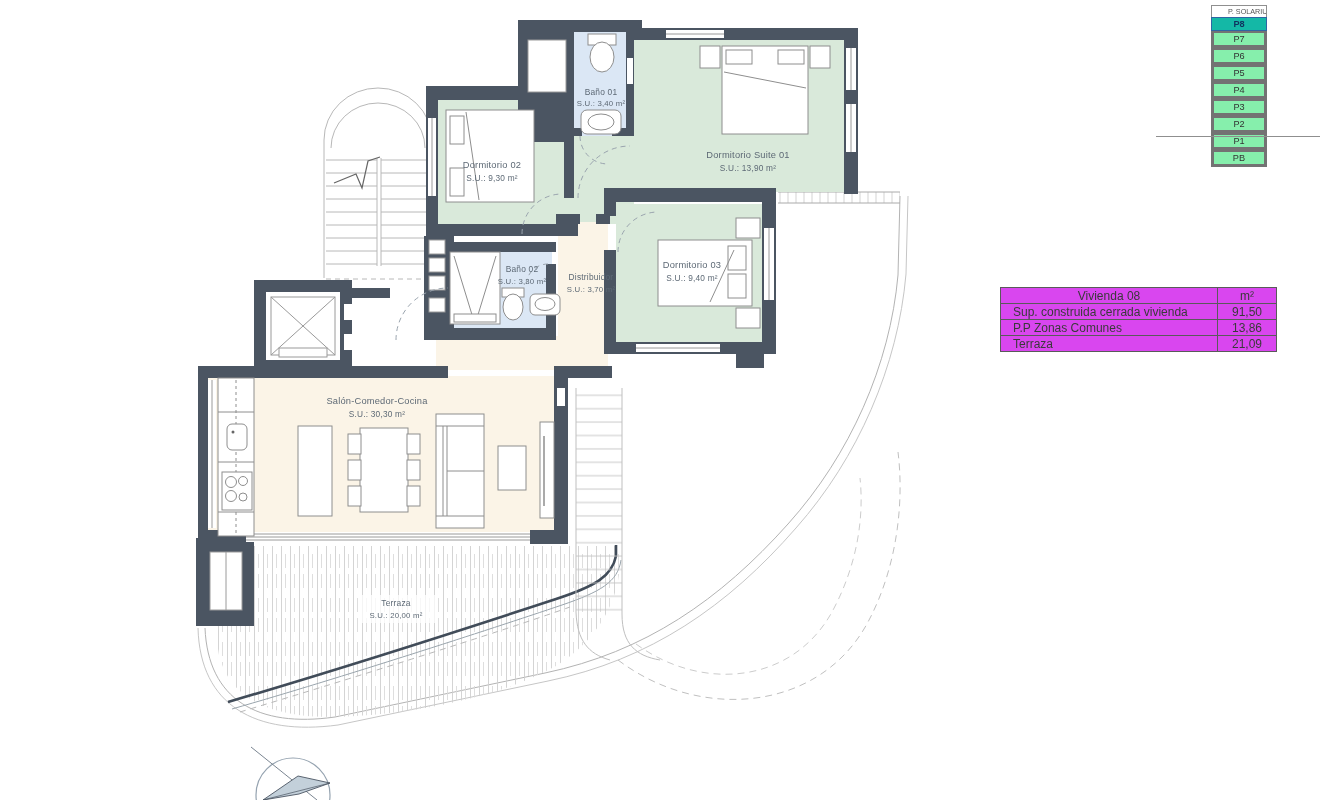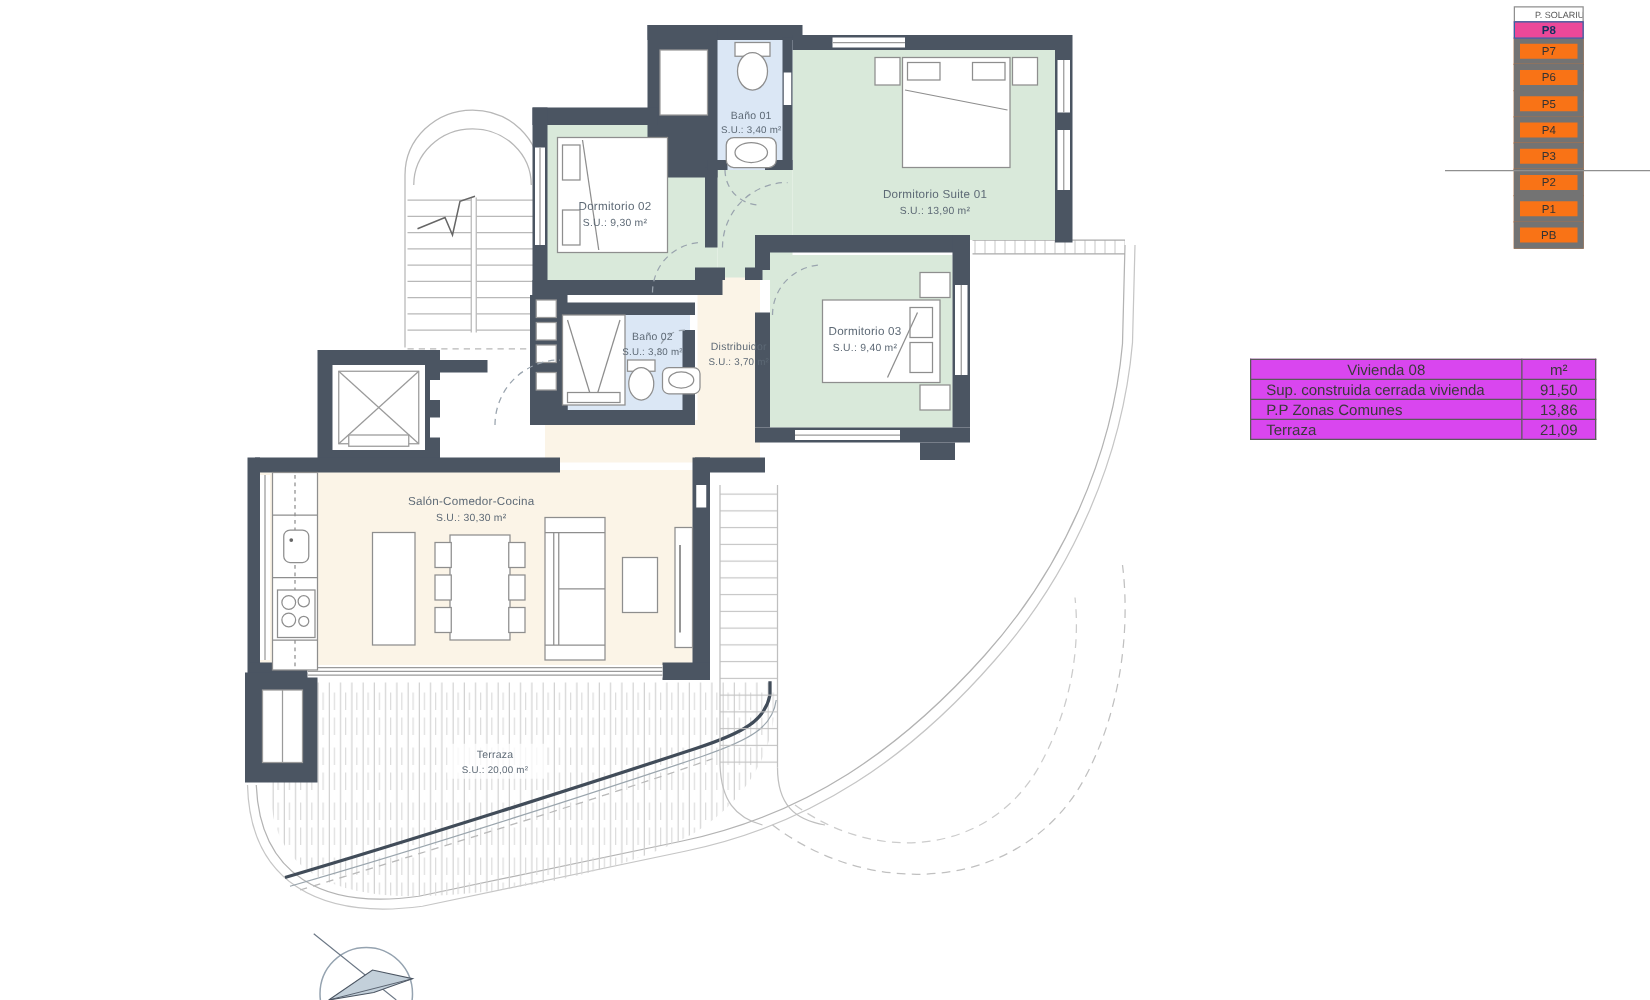--- a/index.html
+++ b/index.html
@@ -9,22 +9,22 @@
   .room-name{font-size:9.3px;letter-spacing:.2px;}
   .room-area{font-size:8.3px;letter-spacing:.2px;}
   .room-name.sm{font-size:8.4px;}
   .room-area.sm{font-size:7.8px;}
 
   
   .floor-selector{position:absolute;left:1211px;top:5px;width:56px;color:#3c3c3c;}
   .fs-title{font-size:7.2px;text-align:center;border:1px solid #8f8f8f;padding:1px 16px;
             color:#555;white-space:nowrap;overflow:hidden;}
   .fs-row{height:12px;line-height:12px;font-size:9.2px;text-align:center;
-          border:5px solid #737373;margin-top:-1px;background:#f97316;color:#333;}
-  .fs-row.selected{background:#ec4899;border:1.5px solid #2e66a3;color:#10335f;
+          border:3px solid #737373;margin-top:-1px;background:#86efac;color:#333;}
+  .fs-row.selected{background:#14b8a6;border:1.5px solid #2e66a3;color:#10335f;
                    font-weight:bold;position:relative;z-index:2;}
   .fs-baseline{position:absolute;left:1156px;top:136px;width:164px;height:1px;background:#8f8f8f;}
 
   
   .area-table{position:absolute;left:1000px;top:287px;border-collapse:collapse;
               font-size:12px;color:#3a3a3a;background:#d946ef;}
   .area-table td{border:1px solid #5a5a5a;height:15px;padding:0 5px;white-space:nowrap;}
   .area-table .hname{width:206px;text-align:center;}
   .area-table .hunit{width:48px;text-align:center;}
   .area-table .lbl{text-align:left;padding-left:12px;}

